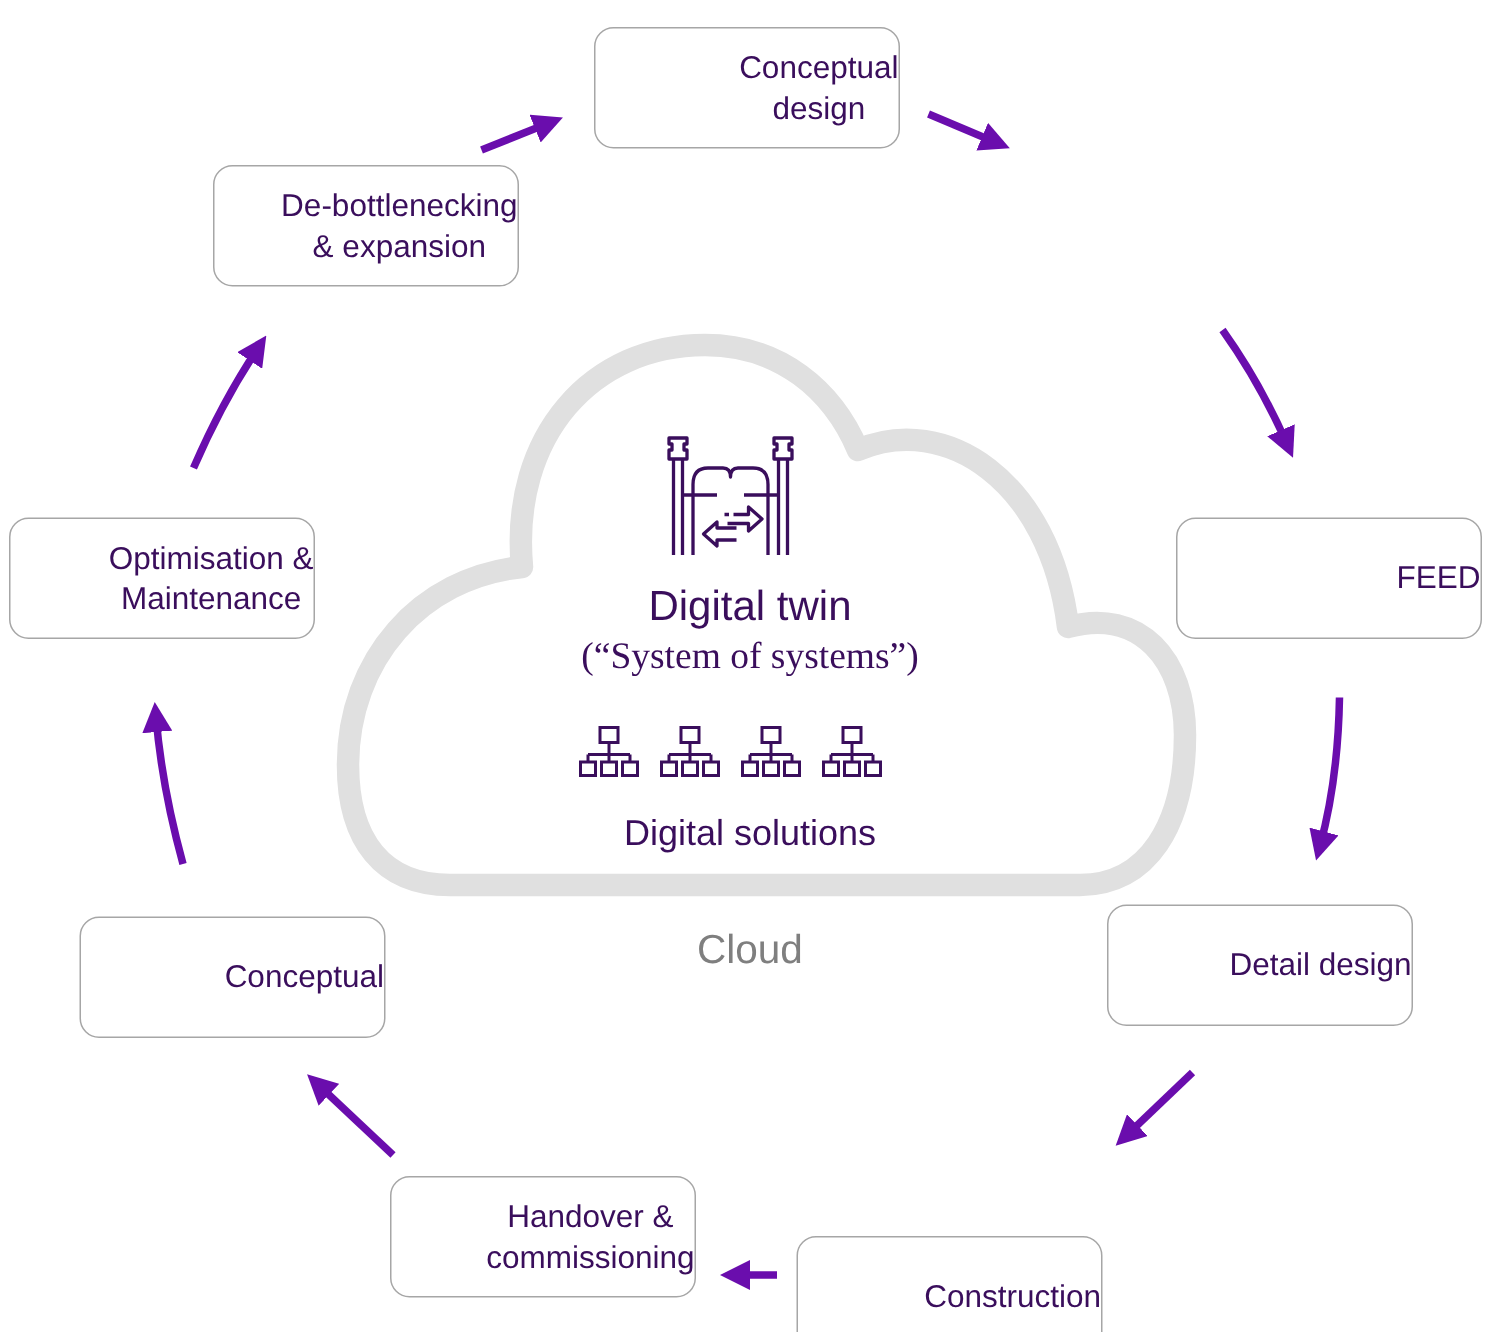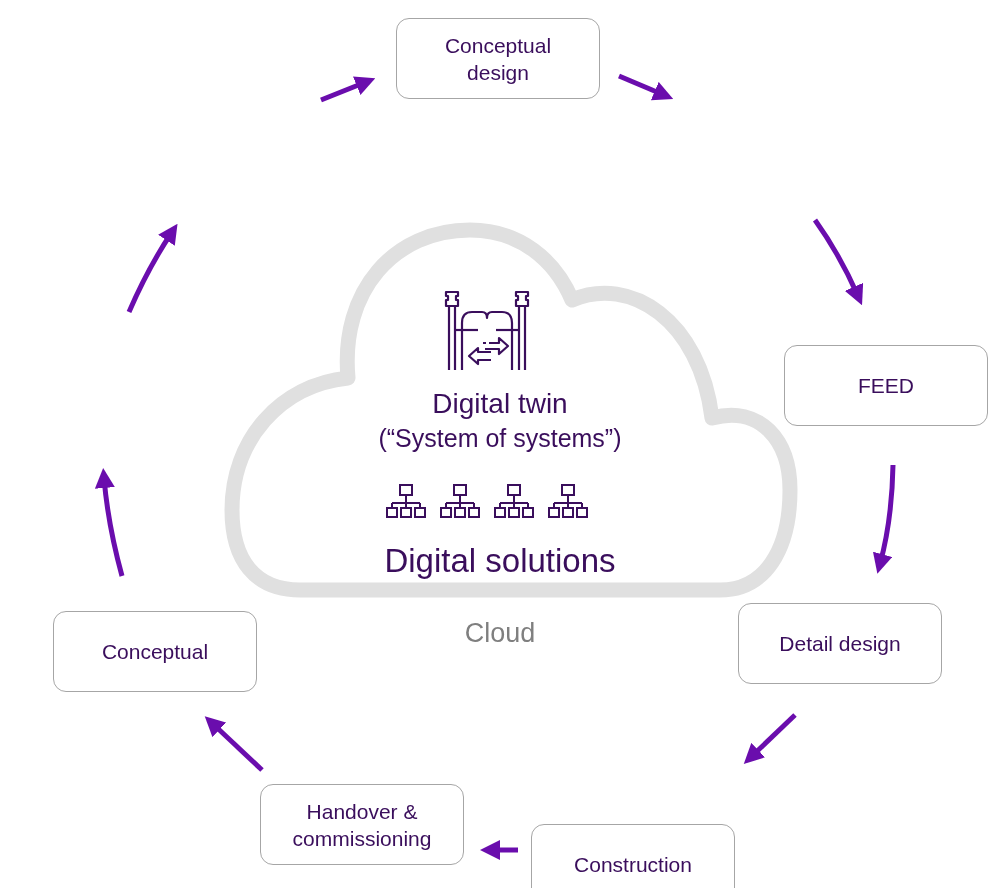--- a/index.html
+++ b/index.html
@@ -1,27 +1,27 @@
 <!DOCTYPE html>
 <html><head>
 <meta charset="utf-8">
 <style>
   html, body { margin:0; padding:0; background:#ffffff; }
   body { width:1000px; height:888px; position:relative; overflow:hidden;
          font-family:"Liberation Sans", "DejaVu Sans", sans-serif; }
   #stage { position:absolute; left:0; top:0; width:1000px; height:888px; }
   .box { position:absolute; width:204px; height:81px; box-sizing:border-box;
          border:1.5px solid #a6a6a6; border-radius:13px; background:#fff;
-         display:flex; align-items:center; justify-content:center; text-align:center;
+         display:flex; align-items:center; justify-content:flex-end; text-align:center;
          color:#3a0e5c; font-size:21px; line-height:27px; }
   .box span { display:block; white-space:pre-line; }
   .center-text { position:absolute; left:0; width:1000px; text-align:center; color:#3a0e5c; }
   #twin-title { top:388px; font-size:28px; }
-  #twin-sub { top:424px; font-size:25px; }
-  #solutions { top:542px; font-size:33px; }
+  #twin-sub { top:424px; font-size:25px;font-family:Liberation Serif, serif; }
+  #solutions { top:542px; font-size:24px; }
   #cloud-label { top:618px; font-size:27px; color:#7f7f7f; }
 </style>
 </head>
 <body>
 
 <div id="stage">
 
   <svg width="1000" height="888" style="position:absolute;left:0;top:0">
     <defs>
       <marker id="ah" markerWidth="4" markerHeight="4" refX="2" refY="2" orient="auto" markerUnits="strokeWidth">
@@ -135,13 +135,21 @@
   <div class="box" style="left:531px;top:824px">
     <span>Construction</span>
   </div>
   <div class="box" style="left:260px;top:784px">
     <span>Handover &amp;
 commissioning</span>
   </div>
   <div class="box" style="left:53px;top:611px">
     <span>Conceptual</span>
   </div>
+  <div class="box" style="left:6px;top:345px">
+    <span>Optimisation &amp;
+Maintenance</span>
+  </div>
+  <div class="box" style="left:142px;top:110px">
+    <span>De-bottlenecking
+&amp; expansion</span>
+  </div>
 </div>
 
 </body></html>

